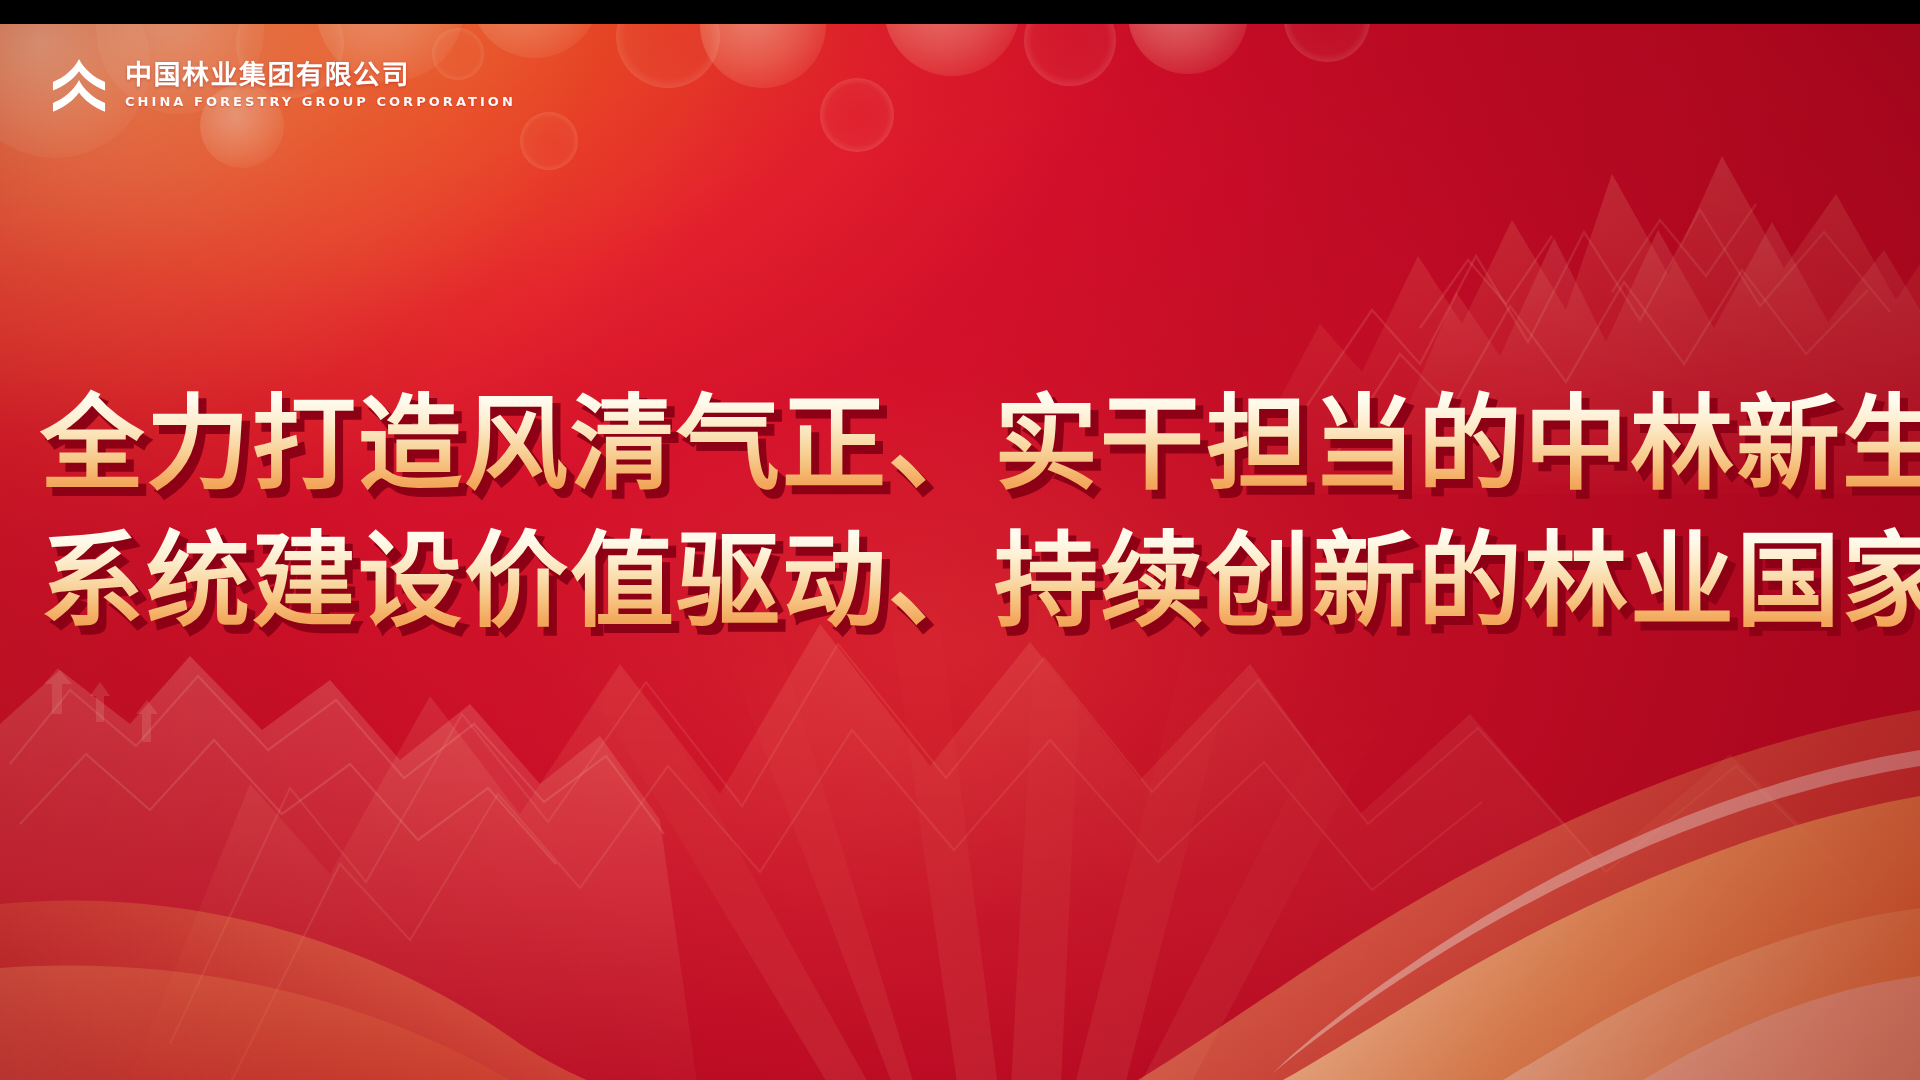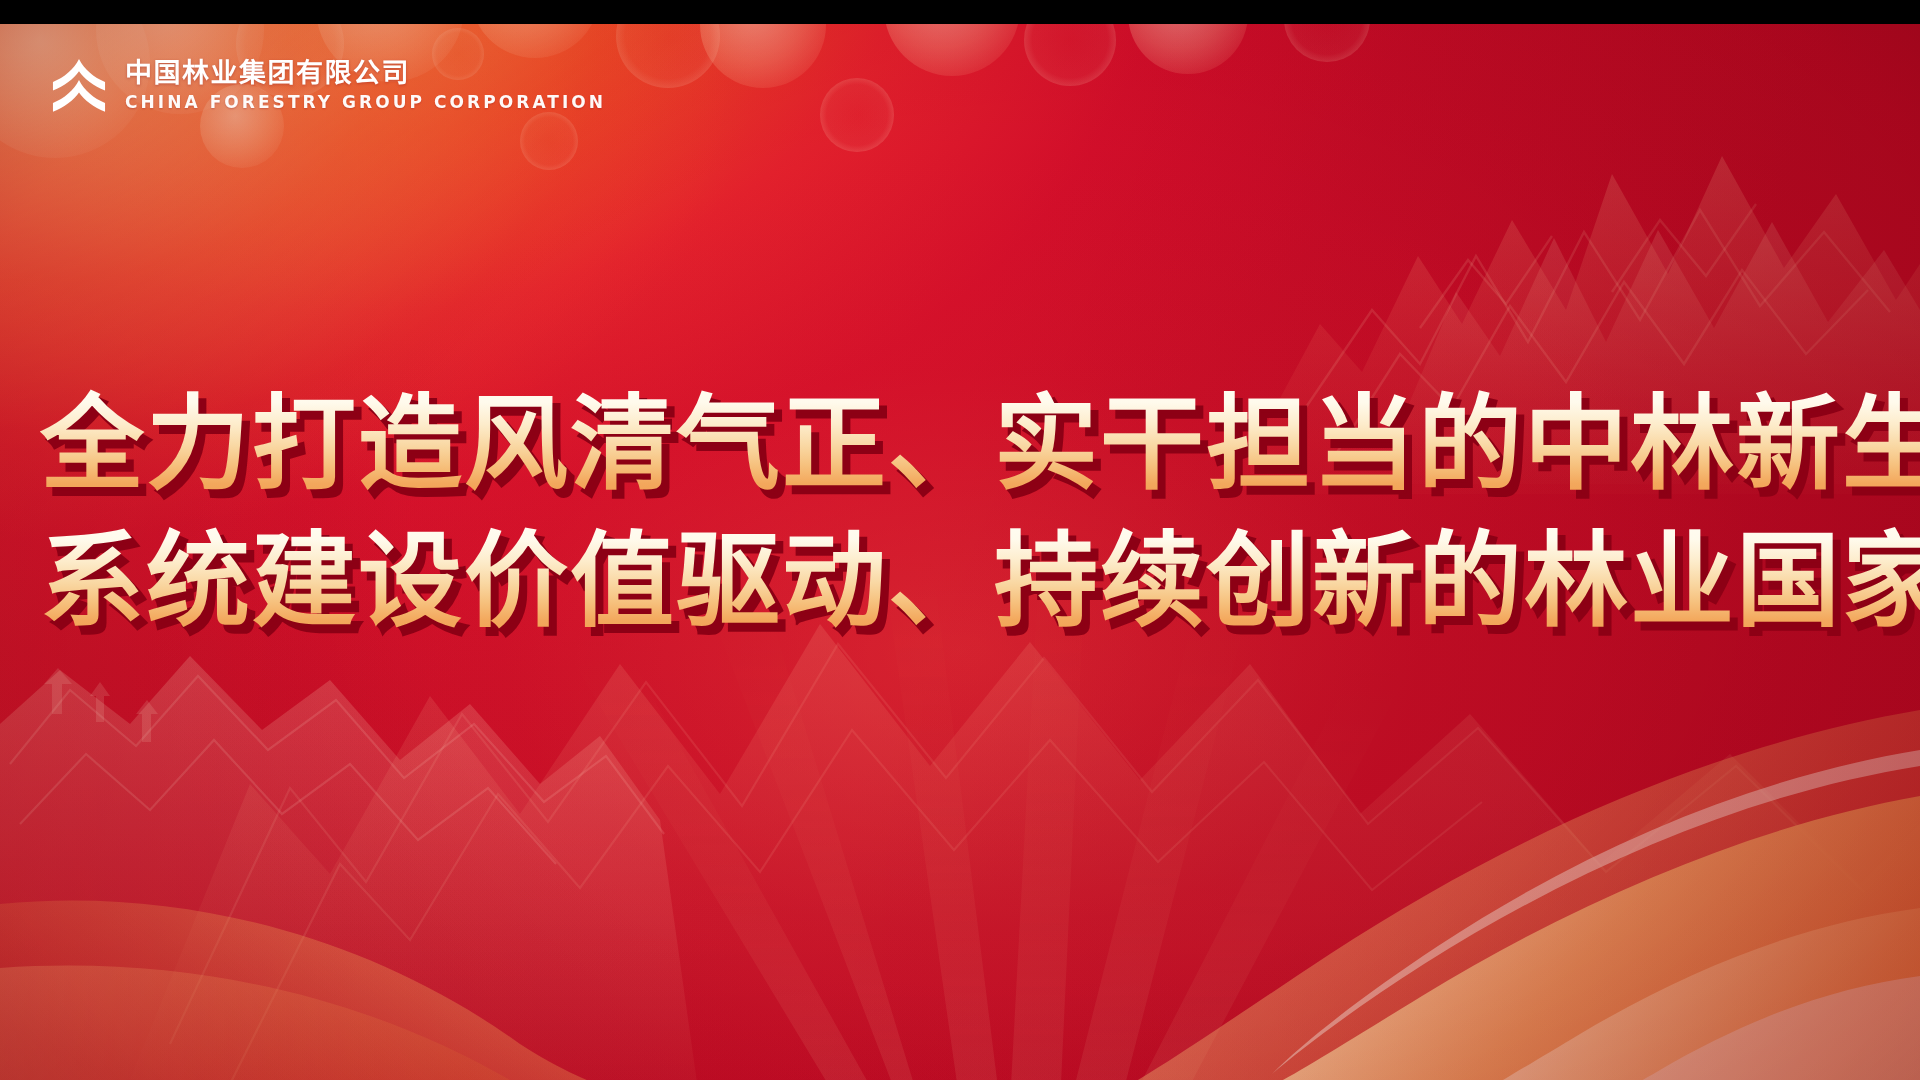--- a/index.html
+++ b/index.html
@@ -93,21 +93,21 @@
     color: #ffffff;
     font-size: 27px;
     font-weight: 700;
     letter-spacing: 1.5px;
     line-height: 1.12;
     white-space: nowrap;
     text-shadow: 0 1px 3px rgba(130,10,20,0.35);
   }
   .logo-en {
     color: #ffffff;
-    font-size: 17px;
+    font-size: 13px;
     font-weight: 600;
     letter-spacing: 3.05px;
     line-height: 1.1;
     margin-top: 5px;
     white-space: nowrap;
     opacity: 0.97;
     text-shadow: 0 1px 2px rgba(130,10,20,0.30);
   }
 
   

